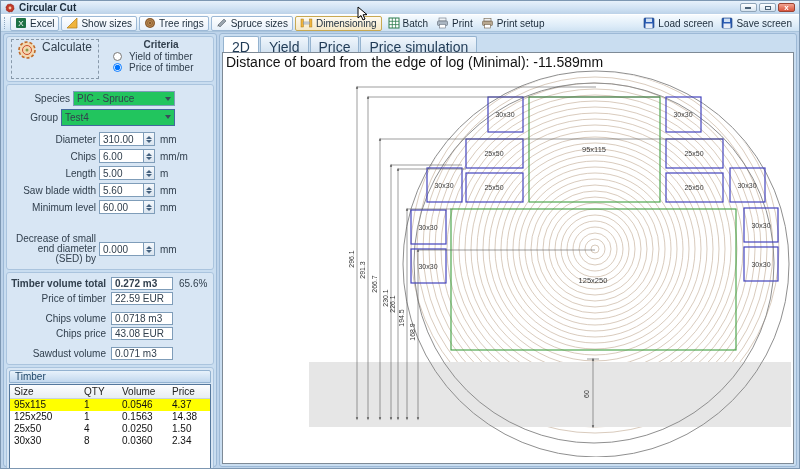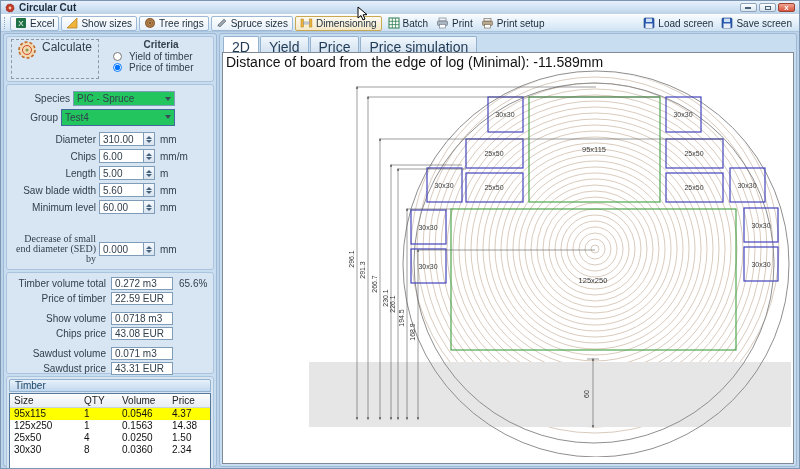--- a/index.html
+++ b/index.html
@@ -39,27 +39,27 @@
   .plabel{width:88px;text-align:right;padding-right:3px;}
   .combo{width:102px;height:15px;background:#22c55e;border:1px solid #7f9db9;display:flex;align-items:center;padding:0 3px;position:relative;}
   .combo .arrow{position:absolute;right:3px;top:5px;width:0;height:0;border-left:3px solid transparent;border-right:3px solid transparent;border-top:4px solid #3a4a5a;}
   .combo.group-combo{height:17px;border-color:#43689c;}
   .numbox{width:44px;height:14px;background:#fff;border:1px solid #7f9db9;border-right:none;display:flex;align-items:center;padding:0 3px;}
   .spin{width:12px;height:14px;border:1px solid #7f9db9;background:linear-gradient(#f4f8fc,#d9e4ef);display:flex;flex-direction:column;align-items:center;justify-content:center;gap:1px;cursor:pointer;}
   .spin .up{width:0;height:0;border-left:3px solid transparent;border-right:3px solid transparent;border-bottom:3px solid #44617e;}
   .spin .dn{width:0;height:0;border-left:3px solid transparent;border-right:3px solid transparent;border-top:3px solid #44617e;}
   .unit{padding-left:5px;}
   .sed-row{margin-top:20px;}
-  .sed-row .plabel{line-height:10px;font-family:Liberation Serif, serif;}
+  .sed-row .plabel{line-height:10px;}
   
   .group.results{height:102px;padding-top:4px;}
   .rrow{display:flex;align-items:center;margin-bottom:2px;}
   .rlabel{width:100px;text-align:right;padding-right:5px;}
   .rbox{width:62px;height:13px;background:#fff;border:1px solid #7f9db9;display:flex;align-items:center;padding:0 3px;}
-  .rrow.total .rlabel,.rrow.total .rbox{font-weight:normal;}
+  .rrow.total .rlabel,.rrow.total .rbox{font-weight:bold;}
   .pct{padding-left:6px;}
   .gap6{height:5px;}
   
   .group.timber{flex:1;padding:2px;display:flex;flex-direction:column;}
   .timber-head{height:13px;background:linear-gradient(#e8f2fb,#c2d8ee);border:1px solid #93b2d0;border-radius:2px 2px 0 0;font-size:10px;color:#1f4668;padding:0 5px;line-height:12px;}
   .ttable{background:#fff;border:1px solid #54779c;flex:0 0 auto;height:88px;margin-top:1px;font-size:10px;color:#111;}
   .trow{display:grid;grid-template-columns:70px 38px 50px 44px;height:12px;line-height:12px;padding-left:4px;}
   .trow.header{height:14px;line-height:14px;background:linear-gradient(#fdfdfe,#e7edf3);border-bottom:1px solid #c7d2dc;color:#222;}
   .trow.selected{background:#ffff00;}
   
@@ -322,42 +322,36 @@
           <span class="pct">65.6%</span>
         </div>
         <div class="rrow">
           <span class="rlabel">Price of timber</span>
           <div class="rbox">
               <span>22.59 EUR</span>
             </div>
         </div>
         <div class="gap6"></div>
         <div class="rrow">
-          <span class="rlabel">Show volume</span>
+          <span class="rlabel">Chips volume</span>
           <div class="rbox">
               <span>0.0718 m3</span>
             </div>
         </div>
         <div class="rrow">
           <span class="rlabel">Chips price</span>
           <div class="rbox">
               <span>43.08 EUR</span>
             </div>
         </div>
         <div class="gap6"></div>
         <div class="rrow">
           <span class="rlabel">Sawdust volume</span>
           <div class="rbox">
               <span>0.071 m3</span>
-            </div>
-        </div>
-        <div class="rrow">
-          <span class="rlabel">Sawdust price</span>
-          <div class="rbox">
-              <span>43.31 EUR</span>
             </div>
         </div>
       </div>
 
       <div class="group timber">
         <div class="timber-head">Timber</div>
         <div class="ttable">
           <div class="trow header">
             <span>Size</span>
               <span>QTY</span>

